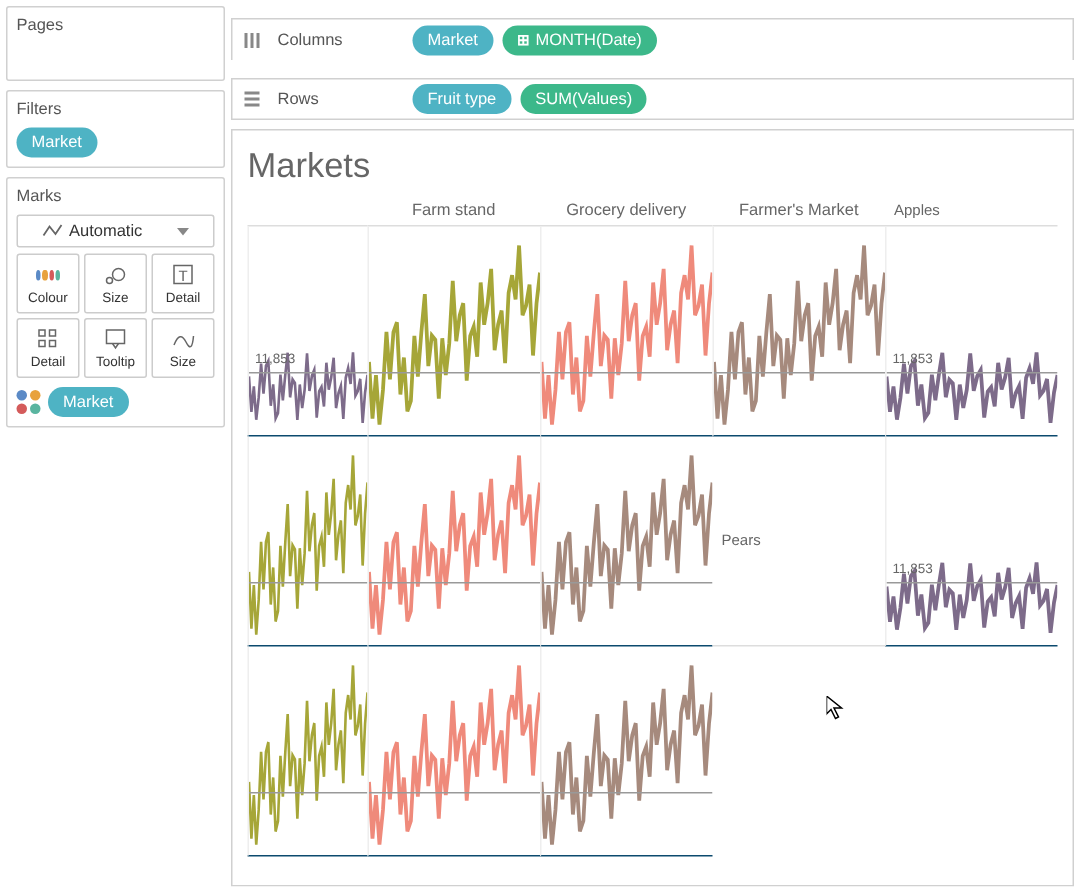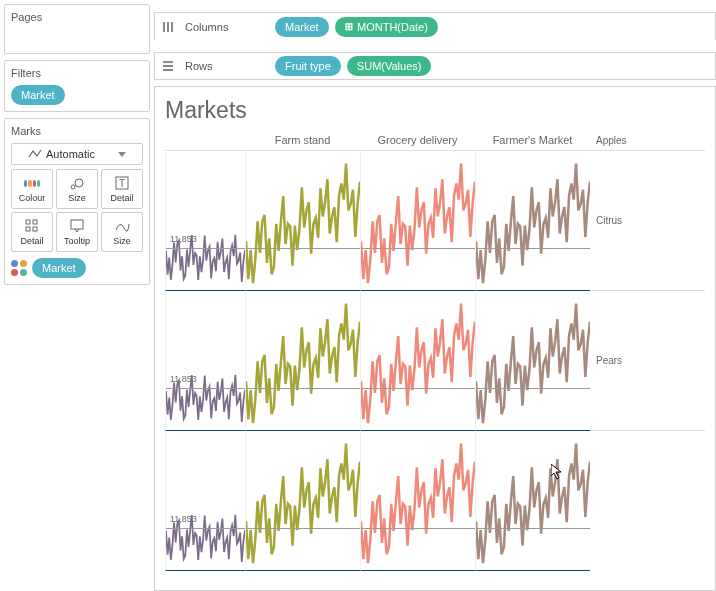--- a/index.html
+++ b/index.html
@@ -185,21 +185,20 @@
             </svg><div class="baseline" style="top: 70%;"></div><div class="ref-label" style="left: 4px; top: 60%;">11,853</div></div>
           <div class="cell"><svg viewBox="0 0 100 100" preserveAspectRatio="none">
               <polyline points="0,65 2.0408163265306123,92.13188205585718 4.081632653061225,71.27393645351535 6.122448979591836,95 8.16326530612245,78.38374509302925 10.204081632653061,50.58529629315066 12.244897959183673,73.30647165306439 14.285714285714285,50.70740186404362 16.3265306122449,46.04787748694085 18.367346938775512,80.53010795131772 20.408163265306122,62.87862174159255 22.448979591836736,88.61098707577256 24.489795918367346,83.5535571593116 26.53061224489796,52.46332840390343 28.57142857142857,71.89746589152824 30.612244897959183,50.83882990141754 32.6530612244898,32.44294438552633 34.69387755102041,66.92022052882487 36.734693877551024,52.33120783637274 38.775510204081634,54.41878084636024 40.816326530612244,82.4957791005214 42.857142857142854,53.66353582089457 44.89795918367347,71.22367357620811 46.93877551020408,55.98929639225571 48.97959183673469,26.10732132770613 51.02040816326531,54.95875914399826 53.06122448979592,42.64197878018129 55.10204081632652,36.87300143240634 57.14285714285714,73.86549196434179 59.183673469387756,52.562983127323854 61.224489795918366,48.128675163136855 63.26530612244898,62.40423199641965 65.3061224489796,26.889279354356404 67.3469387755102,47.072400653103024 69.38775510204081,36.699759604879006 71.42857142857143,20.3609339619892 73.46938775510205,59.2685616953237 75.51020408163265,46.98944409897801 77.55102040816327,40.37965083244093 79.59183673469387,65.52008712306144 81.63265306122449,31.92711455184425 83.6734693877551,23.453908476276283 85.71428571428571,34.965903108589465 87.75510204081633,9.13804611692829 89.79591836734694,42.49199819103165 91.83673469387756,37.908692859120585 93.87755102040816,27.889884090087605 95.91836734693877,61.84791186857528 97.95918367346938,36.93308896777172 100,22.141242098966586" fill="none" stroke="#a6a638" stroke-width="2.2"></polyline>
             </svg><div class="baseline" style="top: 70%;"></div></div>
           <div class="cell"><svg viewBox="0 0 100 100" preserveAspectRatio="none">
               <polyline points="0,65 2.0408163265306123,92.13188205585718 4.081632653061225,71.27393645351535 6.122448979591836,95 8.16326530612245,78.38374509302925 10.204081632653061,50.58529629315066 12.244897959183673,73.30647165306439 14.285714285714285,50.70740186404362 16.3265306122449,46.04787748694085 18.367346938775512,80.53010795131772 20.408163265306122,62.87862174159255 22.448979591836736,88.61098707577256 24.489795918367346,83.5535571593116 26.53061224489796,52.46332840390343 28.57142857142857,71.89746589152824 30.612244897959183,50.83882990141754 32.6530612244898,32.44294438552633 34.69387755102041,66.92022052882487 36.734693877551024,52.33120783637274 38.775510204081634,54.41878084636024 40.816326530612244,82.4957791005214 42.857142857142854,53.66353582089457 44.89795918367347,71.22367357620811 46.93877551020408,55.98929639225571 48.97959183673469,26.10732132770613 51.02040816326531,54.95875914399826 53.06122448979592,42.64197878018129 55.10204081632652,36.87300143240634 57.14285714285714,73.86549196434179 59.183673469387756,52.562983127323854 61.224489795918366,48.128675163136855 63.26530612244898,62.40423199641965 65.3061224489796,26.889279354356404 67.3469387755102,47.072400653103024 69.38775510204081,36.699759604879006 71.42857142857143,20.3609339619892 73.46938775510205,59.2685616953237 75.51020408163265,46.98944409897801 77.55102040816327,40.37965083244093 79.59183673469387,65.52008712306144 81.63265306122449,31.92711455184425 83.6734693877551,23.453908476276283 85.71428571428571,34.965903108589465 87.75510204081633,9.13804611692829 89.79591836734694,42.49199819103165 91.83673469387756,37.908692859120585 93.87755102040816,27.889884090087605 95.91836734693877,61.84791186857528 97.95918367346938,36.93308896777172 100,22.141242098966586" fill="none" stroke="#ef8a7b" stroke-width="2.2"></polyline>
             </svg><div class="baseline" style="top: 70%;"></div></div>
           <div class="cell"><svg viewBox="0 0 100 100" preserveAspectRatio="none">
               <polyline points="0,65 2.0408163265306123,92.13188205585718 4.081632653061225,71.27393645351535 6.122448979591836,95 8.16326530612245,78.38374509302925 10.204081632653061,50.58529629315066 12.244897959183673,73.30647165306439 14.285714285714285,50.70740186404362 16.3265306122449,46.04787748694085 18.367346938775512,80.53010795131772 20.408163265306122,62.87862174159255 22.448979591836736,88.61098707577256 24.489795918367346,83.5535571593116 26.53061224489796,52.46332840390343 28.57142857142857,71.89746589152824 30.612244897959183,50.83882990141754 32.6530612244898,32.44294438552633 34.69387755102041,66.92022052882487 36.734693877551024,52.33120783637274 38.775510204081634,54.41878084636024 40.816326530612244,82.4957791005214 42.857142857142854,53.66353582089457 44.89795918367347,71.22367357620811 46.93877551020408,55.98929639225571 48.97959183673469,26.10732132770613 51.02040816326531,54.95875914399826 53.06122448979592,42.64197878018129 55.10204081632652,36.87300143240634 57.14285714285714,73.86549196434179 59.183673469387756,52.562983127323854 61.224489795918366,48.128675163136855 63.26530612244898,62.40423199641965 65.3061224489796,26.889279354356404 67.3469387755102,47.072400653103024 69.38775510204081,36.699759604879006 71.42857142857143,20.3609339619892 73.46938775510205,59.2685616953237 75.51020408163265,46.98944409897801 77.55102040816327,40.37965083244093 79.59183673469387,65.52008712306144 81.63265306122449,31.92711455184425 83.6734693877551,23.453908476276283 85.71428571428571,34.965903108589465 87.75510204081633,9.13804611692829 89.79591836734694,42.49199819103165 91.83673469387756,37.908692859120585 93.87755102040816,27.889884090087605 95.91836734693877,61.84791186857528 97.95918367346938,36.93308896777172 100,22.141242098966586" fill="none" stroke="#a68a7d" stroke-width="2.2"></polyline>
             </svg><div class="baseline" style="top: 70%;"></div></div>
-          <div class="row-header">Citrus</div>
           <div class="cell"><svg viewBox="0 0 100 100" preserveAspectRatio="none">
               <polyline points="0,72 2.0408163265306123,88.7891292335143 4.081632653061225,76.7843618721092 6.122448979591836,92.55367164619041 8.16326530612245,82.07024705581755 10.204081632653061,65.90117777589039 12.244897959183673,80.04388299183863 14.285714285714285,66.99444111842618 16.3265306122449,64.70872649216452 18.367346938775512,85.90806477079063 20.408163265306122,75.82717304495553 22.448979591836736,91.77659224546353 24.489795918367346,89.25213429558696 26.53061224489796,71.10799704234206 28.57142857142857,83.27847953491694 30.612244897959183,71.15329794085052 32.6530612244898,60.62576663131579 34.69387755102041,81.82213231729492 36.734693877551024,73.57872470182363 38.775510204081634,75.34126850781615 40.816326530612244,92.69746746031285 42.857142857142854,75.90812149253675 44.89795918367347,86.95420414572487 46.93877551020408,78.32357783535343 48.97959183673469,60.90439279662368 51.02040816326531,78.72525548639895 53.06122448979592,71.84518726810877 55.10204081632652,68.8938008594438 57.14285714285714,91.59929517860508 59.183673469387756,79.3277898763943 61.224489795918366,77.17720509788211 63.26530612244898,86.25253919785179 65.3061224489796,65.45356761261385 67.3469387755102,78.07344039186182 69.38775510204081,72.35985576292741 71.42857142857143,63.066560377193525 73.46938775510205,86.92113701719421 75.51020408163265,80.06366645938681 77.55102040816327,76.60779049946456 79.59183673469387,92.20205227383687 81.63265306122449,72.55626873110654 83.6734693877551,67.98234508576576 85.71428571428571,75.39954186515368 87.75510204081633,60.41282767015697 89.79591836734694,80.935198914619 91.83673469387756,78.69521571547236 93.87755102040816,73.19393045405256 95.91836734693877,94.07874712114517 97.95918367346938,79.63985338066304 100,71.27474525937996" fill="none" stroke="#7d6b8a" stroke-width="2.2"></polyline>
             </svg><div class="baseline" style="top: 70%;"></div><div class="ref-label" style="left: 4px; top: 60%;">11,853</div></div>
           <div class="cell"><svg viewBox="0 0 100 100" preserveAspectRatio="none">
               <polyline points="0,65 2.0408163265306123,92.13188205585718 4.081632653061225,71.27393645351535 6.122448979591836,95 8.16326530612245,78.38374509302925 10.204081632653061,50.58529629315066 12.244897959183673,73.30647165306439 14.285714285714285,50.70740186404362 16.3265306122449,46.04787748694085 18.367346938775512,80.53010795131772 20.408163265306122,62.87862174159255 22.448979591836736,88.61098707577256 24.489795918367346,83.5535571593116 26.53061224489796,52.46332840390343 28.57142857142857,71.89746589152824 30.612244897959183,50.83882990141754 32.6530612244898,32.44294438552633 34.69387755102041,66.92022052882487 36.734693877551024,52.33120783637274 38.775510204081634,54.41878084636024 40.816326530612244,82.4957791005214 42.857142857142854,53.66353582089457 44.89795918367347,71.22367357620811 46.93877551020408,55.98929639225571 48.97959183673469,26.10732132770613 51.02040816326531,54.95875914399826 53.06122448979592,42.64197878018129 55.10204081632652,36.87300143240634 57.14285714285714,73.86549196434179 59.183673469387756,52.562983127323854 61.224489795918366,48.128675163136855 63.26530612244898,62.40423199641965 65.3061224489796,26.889279354356404 67.3469387755102,47.072400653103024 69.38775510204081,36.699759604879006 71.42857142857143,20.3609339619892 73.46938775510205,59.2685616953237 75.51020408163265,46.98944409897801 77.55102040816327,40.37965083244093 79.59183673469387,65.52008712306144 81.63265306122449,31.92711455184425 83.6734693877551,23.453908476276283 85.71428571428571,34.965903108589465 87.75510204081633,9.13804611692829 89.79591836734694,42.49199819103165 91.83673469387756,37.908692859120585 93.87755102040816,27.889884090087605 95.91836734693877,61.84791186857528 97.95918367346938,36.93308896777172 100,22.141242098966586" fill="none" stroke="#a6a638" stroke-width="2.2"></polyline>
             </svg><div class="baseline" style="top: 70%;"></div></div>
           <div class="cell"><svg viewBox="0 0 100 100" preserveAspectRatio="none">
               <polyline points="0,65 2.0408163265306123,92.13188205585718 4.081632653061225,71.27393645351535 6.122448979591836,95 8.16326530612245,78.38374509302925 10.204081632653061,50.58529629315066 12.244897959183673,73.30647165306439 14.285714285714285,50.70740186404362 16.3265306122449,46.04787748694085 18.367346938775512,80.53010795131772 20.408163265306122,62.87862174159255 22.448979591836736,88.61098707577256 24.489795918367346,83.5535571593116 26.53061224489796,52.46332840390343 28.57142857142857,71.89746589152824 30.612244897959183,50.83882990141754 32.6530612244898,32.44294438552633 34.69387755102041,66.92022052882487 36.734693877551024,52.33120783637274 38.775510204081634,54.41878084636024 40.816326530612244,82.4957791005214 42.857142857142854,53.66353582089457 44.89795918367347,71.22367357620811 46.93877551020408,55.98929639225571 48.97959183673469,26.10732132770613 51.02040816326531,54.95875914399826 53.06122448979592,42.64197878018129 55.10204081632652,36.87300143240634 57.14285714285714,73.86549196434179 59.183673469387756,52.562983127323854 61.224489795918366,48.128675163136855 63.26530612244898,62.40423199641965 65.3061224489796,26.889279354356404 67.3469387755102,47.072400653103024 69.38775510204081,36.699759604879006 71.42857142857143,20.3609339619892 73.46938775510205,59.2685616953237 75.51020408163265,46.98944409897801 77.55102040816327,40.37965083244093 79.59183673469387,65.52008712306144 81.63265306122449,31.92711455184425 83.6734693877551,23.453908476276283 85.71428571428571,34.965903108589465 87.75510204081633,9.13804611692829 89.79591836734694,42.49199819103165 91.83673469387756,37.908692859120585 93.87755102040816,27.889884090087605 95.91836734693877,61.84791186857528 97.95918367346938,36.93308896777172 100,22.141242098966586" fill="none" stroke="#ef8a7b" stroke-width="2.2"></polyline>
             </svg><div class="baseline" style="top: 70%;"></div></div>
           <div class="cell"><svg viewBox="0 0 100 100" preserveAspectRatio="none">

